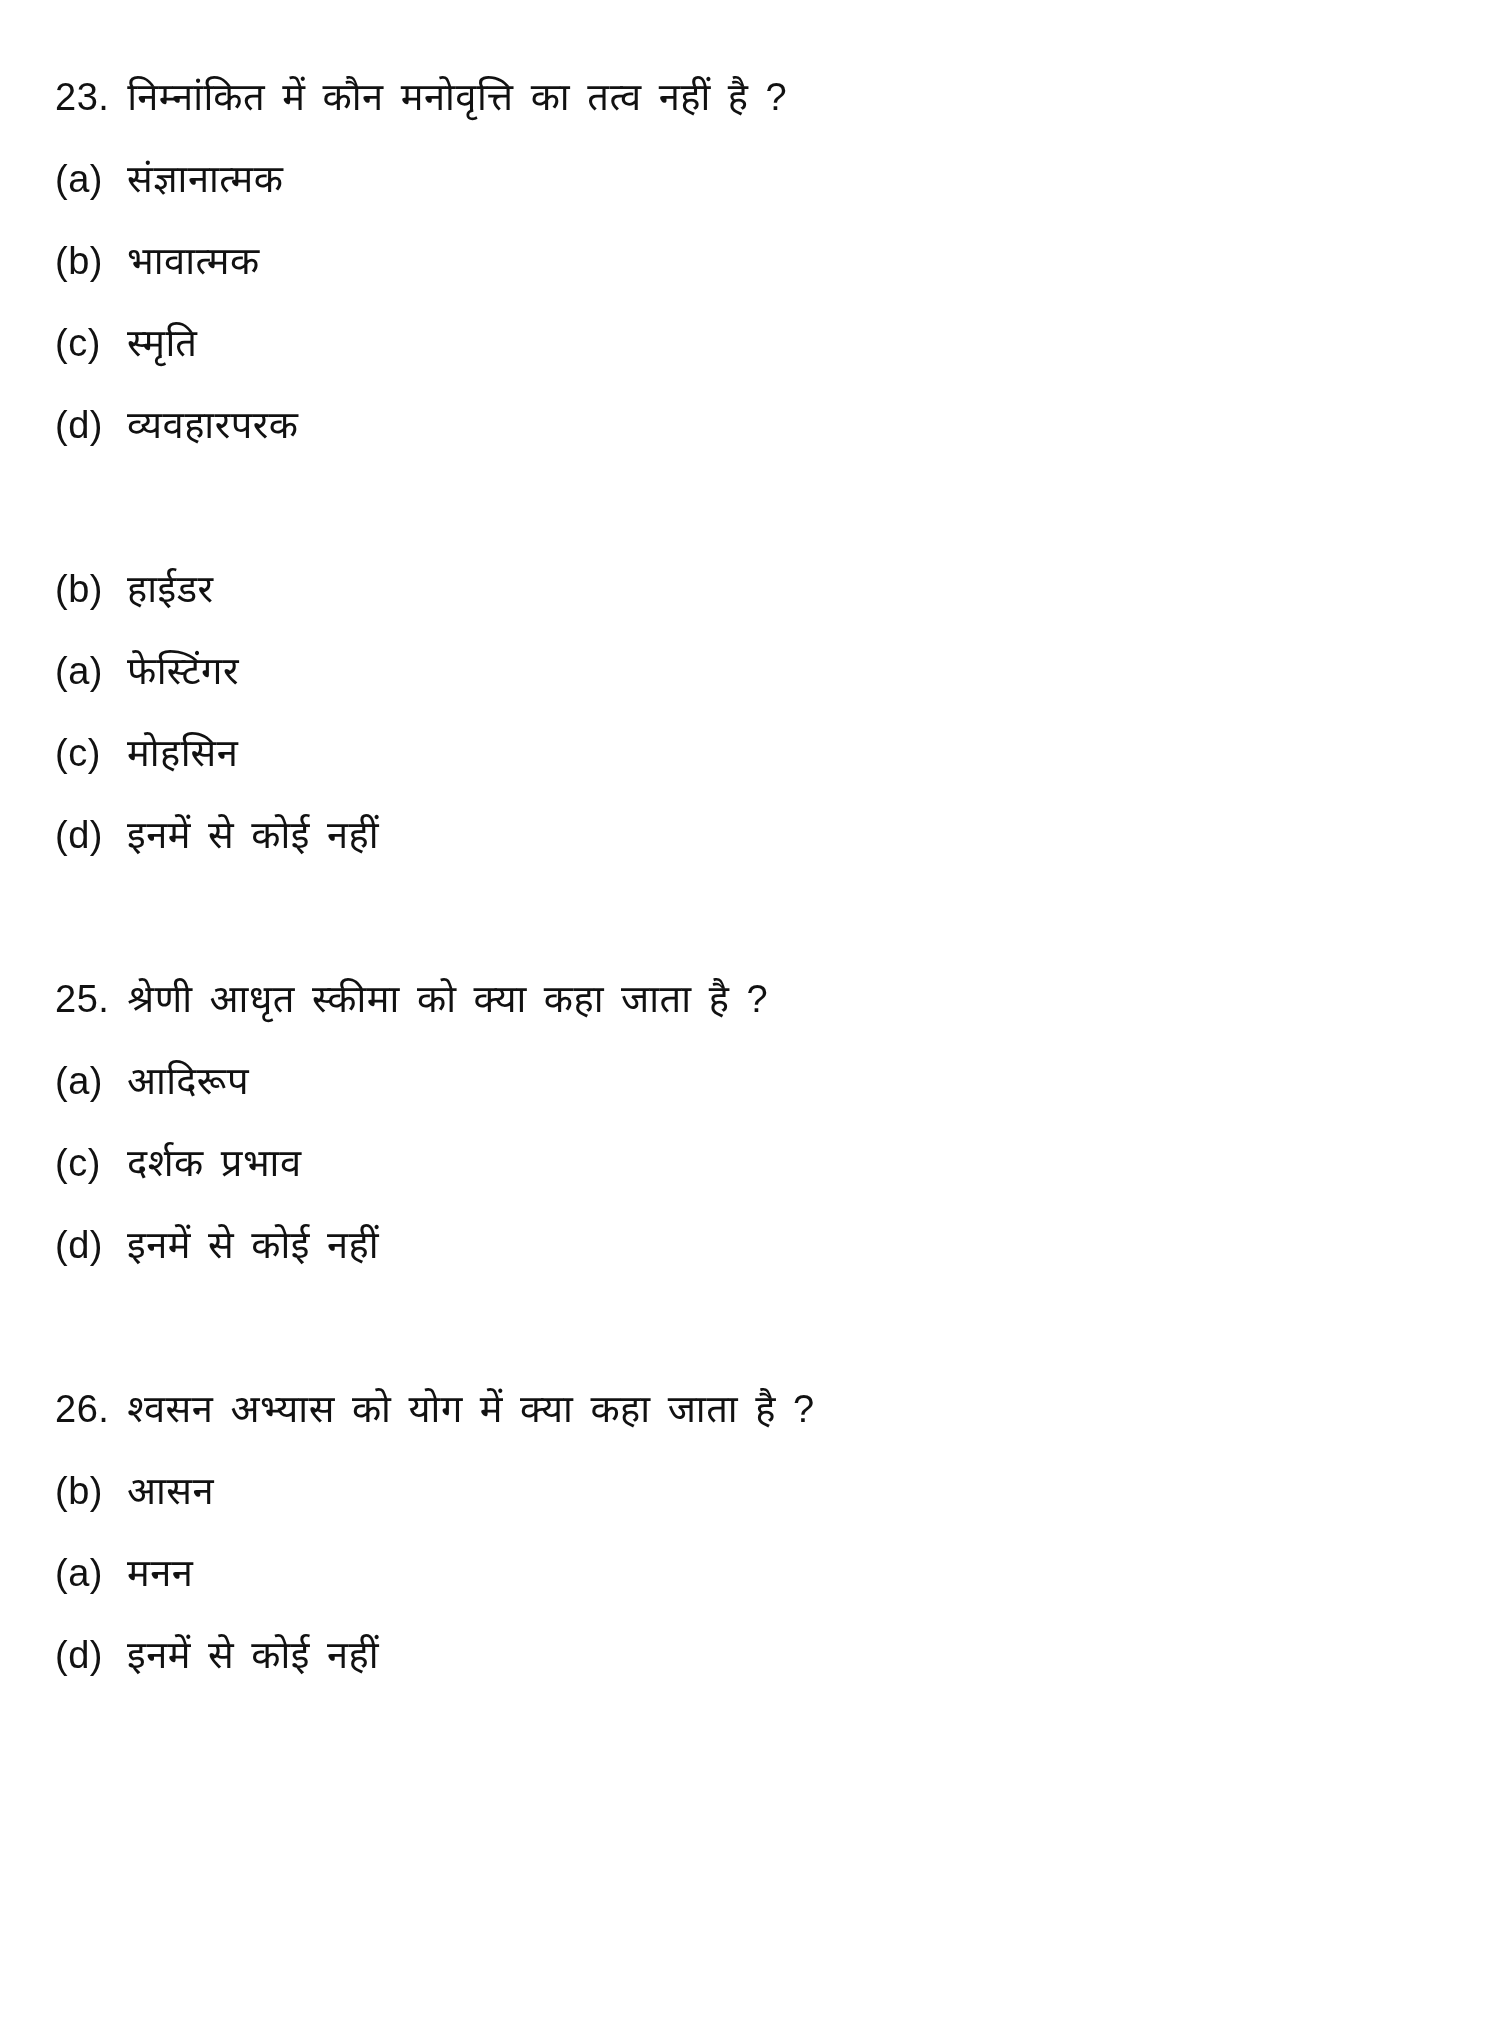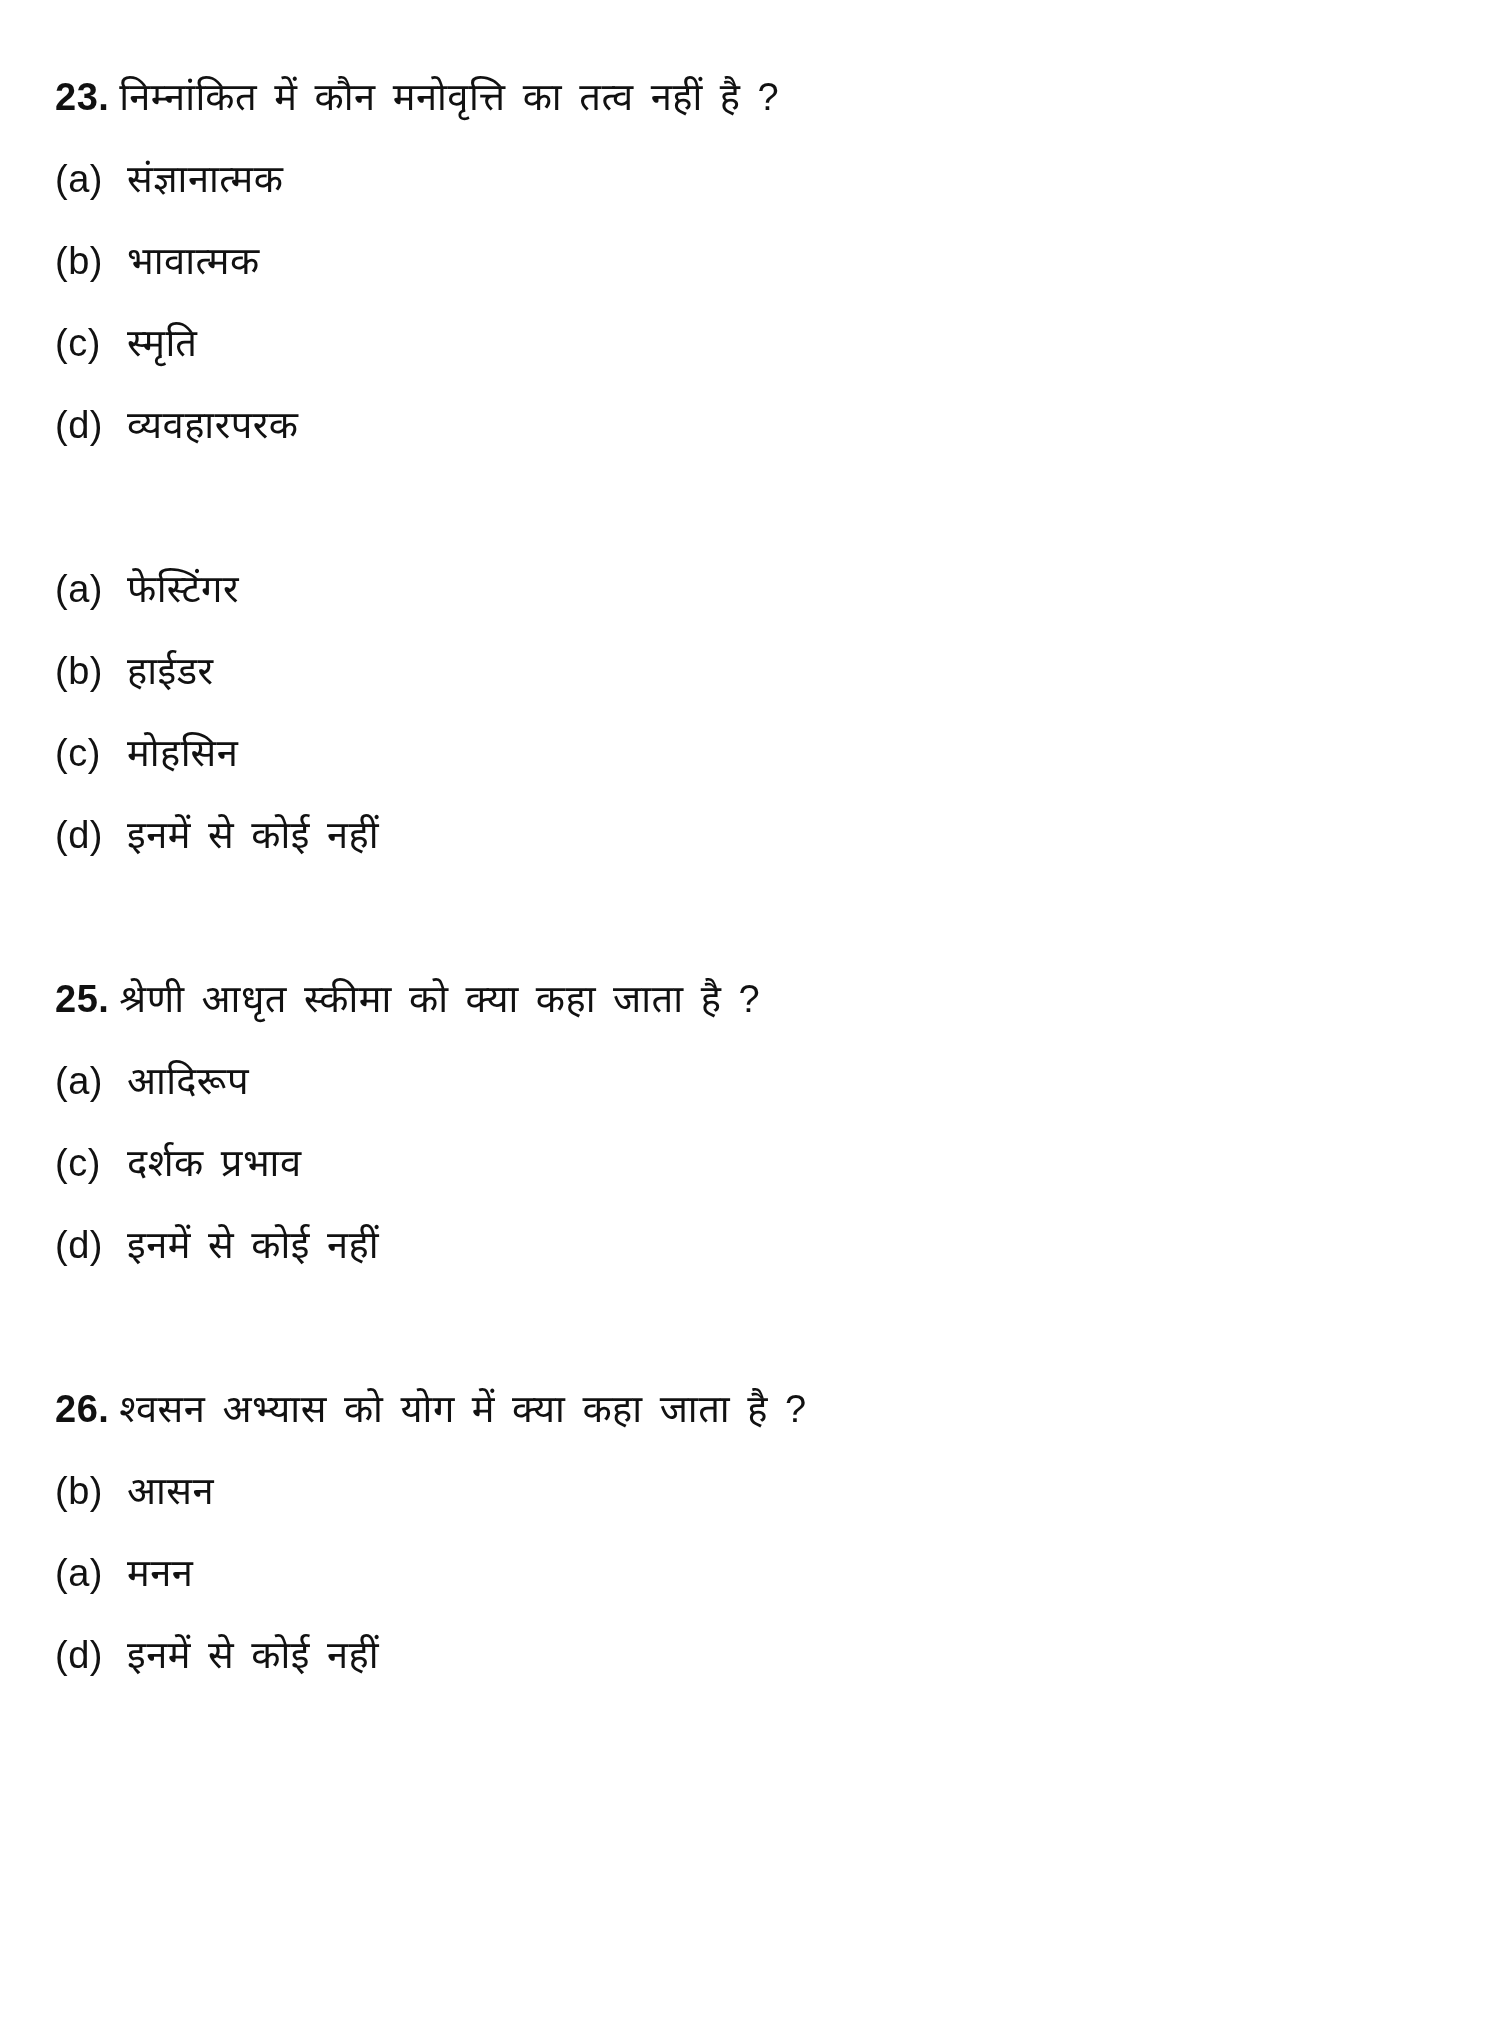--- a/index.html
+++ b/index.html
@@ -21,39 +21,39 @@
       margin: 0 0 82px 0;
     }
     .line {
       height: 82px;
       line-height: 50px;
       font-size: 38px;
       white-space: nowrap;
       letter-spacing: 0.5px;
       word-spacing: 6px;
     }
-    .qnum { margin-right: 10px; font-weight: bold; }
+    .qnum { margin-right: 18px; }
     .opt-label { display: inline-block; width: 72px; }
   </style>
 </head>
 <body>
 
 <div class="page">
 
   <div class="question-block">
     <div class="line"><span class="qnum">23.</span><span>निम्नांकित में कौन मनोवृत्ति का तत्व नहीं है ?</span></div>
     <div class="line"><span class="opt-label">(a)</span><span>संज्ञानात्मक</span></div>
     <div class="line"><span class="opt-label">(b)</span><span>भावात्मक</span></div>
     <div class="line"><span class="opt-label">(c)</span><span>स्मृति</span></div>
     <div class="line"><span class="opt-label">(d)</span><span>व्यवहारपरक</span></div>
   </div>
 
   <div class="question-block">
+    <div class="line"><span class="opt-label">(b)</span><span>हाईडर</span></div>
     <div class="line"><span class="opt-label">(a)</span><span>फेस्टिंगर</span></div>
-    <div class="line"><span class="opt-label">(b)</span><span>हाईडर</span></div>
     <div class="line"><span class="opt-label">(c)</span><span>मोहसिन</span></div>
     <div class="line"><span class="opt-label">(d)</span><span>इनमें से कोई नहीं</span></div>
   </div>
 
   <div class="question-block">
     <div class="line"><span class="qnum">25.</span><span>श्रेणी आधृत स्कीमा को क्या कहा जाता है ?</span></div>
     <div class="line"><span class="opt-label">(a)</span><span>आदिरूप</span></div>
     <div class="line"><span class="opt-label">(c)</span><span>दर्शक प्रभाव</span></div>
     <div class="line"><span class="opt-label">(d)</span><span>इनमें से कोई नहीं</span></div>
   </div>

